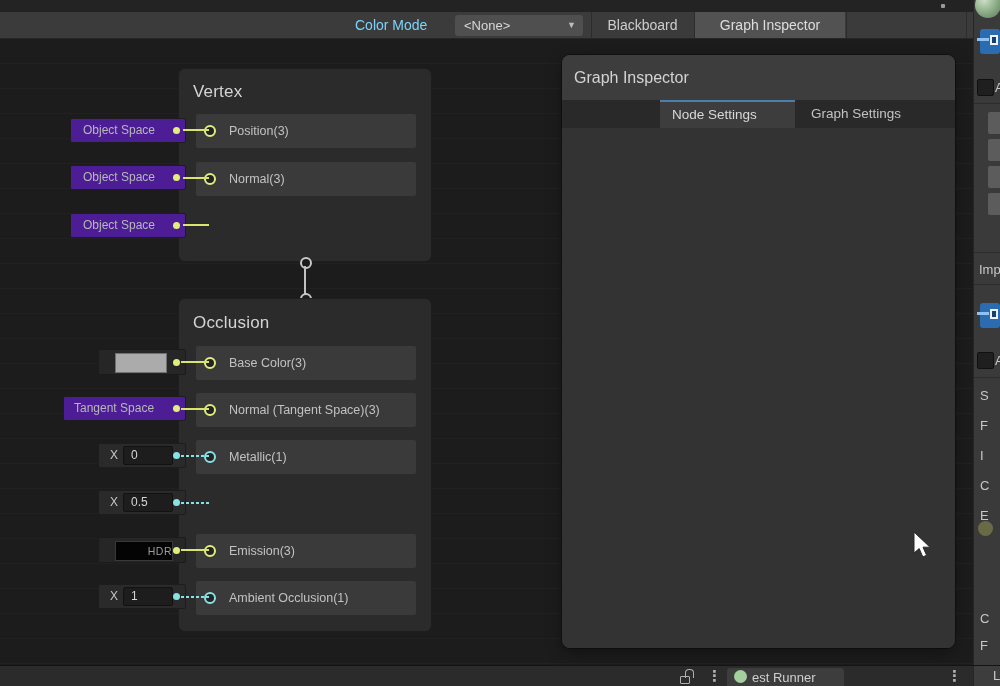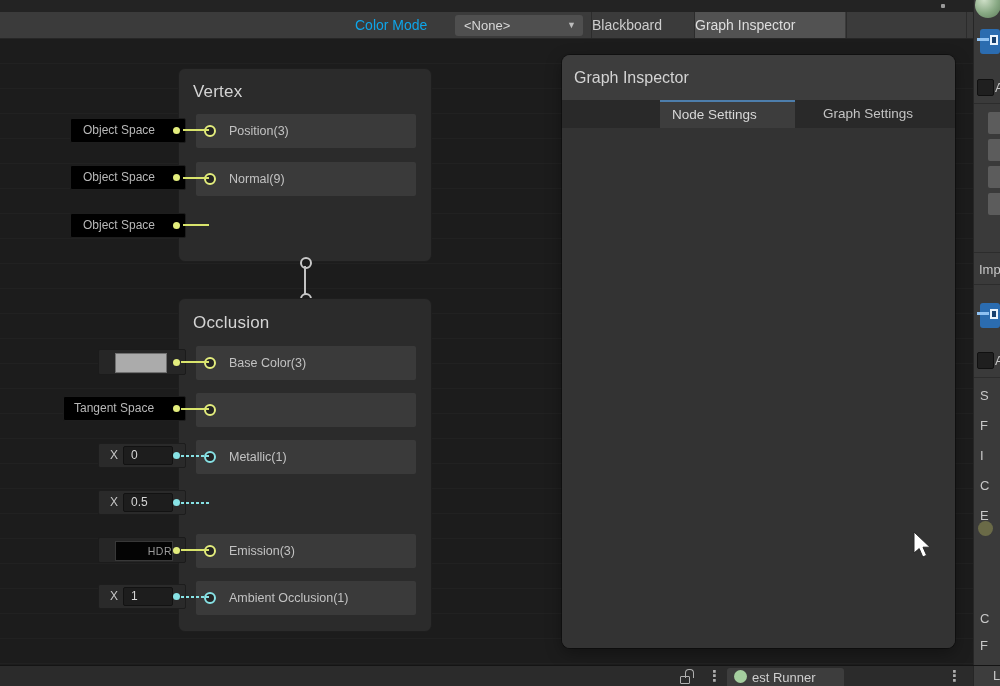--- a/index.html
+++ b/index.html
@@ -4,26 +4,26 @@
 <style>
   html,body{margin:0;padding:0;background:#111;}
   #app{position:relative;width:1000px;height:686px;overflow:hidden;background:#1c1c1c;
        font-family:"Liberation Sans","DejaVu Sans",sans-serif;}
   .abs{position:absolute;}
 
   
   #top-strip{left:0;top:0;width:973px;height:12px;background:#232323;}
   #top-dot{left:941px;top:4px;width:4px;height:4px;background:#9a9a9a;border-radius:1px;}
   #toolbar{left:0;top:12px;width:973px;height:27px;background:#3b3b3b;border-bottom:1px solid #262626;box-sizing:border-box;}
-  .tb-text{position:absolute;color:#0ea5e9;font-size:14px;line-height:26px;white-space:nowrap;}
+  .tb-text{position:absolute;color:#7dd3fc;font-size:14px;line-height:26px;white-space:nowrap;}
   #color-mode-dd{position:absolute;left:455px;top:3px;width:128px;height:21px;background:#4f4f4f;border-radius:3px;
       color:#d8d8d8;font-size:13px;line-height:21px;padding-left:9px;box-sizing:border-box;}
   #color-mode-dd .chev{position:absolute;right:7px;top:0;color:#bdbdbd;font-size:9px;line-height:21px;}
   .tb-sep{position:absolute;top:0;width:1px;height:26px;background:#2c2c2c;}
-  .tb-btn{position:absolute;top:0;height:26px;color:#cdcdcd;font-size:14px;line-height:26px;text-align:left;}
+  .tb-btn{position:absolute;top:0;height:26px;color:#cdcdcd;font-size:14px;line-height:26px;text-align:center;}
   .tb-btn.active{background:#525252;color:#dedede;}
 
   
   #graph{left:0;top:39px;width:973px;height:626px;
       background:repeating-linear-gradient(to bottom,#1c1c1c 0px,#1c1c1c 24px,#212121 24px,#212121 25px);}
 
   
   .node{position:absolute;background:#2b2b2b;border:1px solid #1e1e1e;border-radius:7px;box-sizing:border-box;}
   .node-title{position:absolute;left:14px;color:#d4d4d4;font-size:17px;letter-spacing:.2px;}
   .node-row{position:absolute;left:17px;width:220px;height:34px;background:#3a3a3a;border-radius:2px;}
@@ -38,40 +38,40 @@
   .wire.v1{background:repeating-linear-gradient(to right,#87e2e5 0 3px,transparent 3px 5px);}
   .dot{position:absolute;right:5px;top:50%;margin-top:-3.5px;width:7px;height:7px;border-radius:50%;}
   .dot.v3{background:#e3ed7d;}
   .dot.v1{background:#87e2e5;}
 
   
   .link-line{position:absolute;left:304px;top:266px;width:2px;height:28px;background:#c2c2c2;}
   .link-circle{position:absolute;width:8px;height:8px;border:2px solid #c8c8c8;border-radius:50%;background:#1c1c1c;}
 
   
-  .dd-widget{position:absolute;height:25px;background:#000000;border:1px solid #1d1d1d;border-radius:2px;
+  .dd-widget{position:absolute;height:25px;background:#4c1d95;border:1px solid #1d1d1d;border-radius:2px;
       box-sizing:border-box;color:#b8b8b8;font-size:12px;line-height:23px;padding-left:12px;}
   .box-widget{position:absolute;width:88px;height:26px;background:#262626;border:1px solid #1b1b1b;border-radius:2px;box-sizing:border-box;}
   .color-swatch{position:absolute;left:16px;top:3px;width:50px;height:18px;background:#ababab;border:1px solid #707070;}
   .hdr-swatch{position:absolute;left:16px;top:3px;width:56px;height:18px;background:#040404;border:1px solid #383838;
       color:#9c9c9c;font-size:10.5px;line-height:18px;text-align:right;letter-spacing:.5px;}
   .float-widget{position:absolute;width:88px;height:25px;background:#2a2a2a;border:1px solid #1d1d1d;border-radius:2px;box-sizing:border-box;}
   .x-label{position:absolute;left:11px;top:0;color:#c6c6c6;font-size:12px;line-height:23px;}
   .num-field{position:absolute;left:24px;top:2px;width:50px;height:19px;background:#1d1d1d;border:1px solid #121212;
       border-radius:2px;box-sizing:border-box;color:#d6d6d6;font-size:12px;line-height:17px;padding-left:7px;}
 
   
   #inspector-panel{left:562px;top:55px;width:393px;height:593px;background:#333333;border-radius:8px;overflow:hidden;
       box-shadow:0 0 0 1px rgba(0,0,0,.35),0 5px 16px rgba(0,0,0,.35);}
   #insp-header{position:absolute;left:0;top:0;width:100%;height:45px;background:#3d3d3d;color:#d4d4d4;font-size:16px;
       line-height:45px;padding-left:12px;box-sizing:border-box;}
   #insp-tabbar{position:absolute;left:0;top:45px;width:100%;height:28px;background:#292929;display:flex;justify-content:flex-end;}
   .insp-tab{height:28px;box-sizing:border-box;color:#c3c3c3;font-size:13.5px;line-height:27px;padding-left:12px;width:135px;}
   .insp-tab.active{background:#3d3d3d;border-top:2px solid #4d7eac;line-height:25px;color:#d8d8d8;}
-  .insp-tab.plain{width:160px;padding-left:28px;}
+  .insp-tab.plain{width:160px;padding-left:16px;}
   #insp-body{position:absolute;left:0;top:73px;width:100%;height:520px;background:#333333;}
 
   
   #right-panel{left:973px;top:0;width:27px;height:665px;background:#3a3a3a;border-left:1px solid #262626;box-sizing:border-box;}
   #preview-sphere{position:absolute;left:1px;top:-8px;width:26px;height:26px;border-radius:50%;
       background:radial-gradient(circle at 35% 30%,#cfe0c8,#87a883 55%,#5d7a5a);}
   .sg-icon{position:absolute;left:6px;width:20px;height:25px;background:#2b6cb0;border-radius:3px;}
   .sg-icon .bar{position:absolute;left:-3px;top:9px;width:12px;height:3px;background:#8fc1f2;}
   .sg-icon .sq{position:absolute;right:2px;top:6px;width:8px;height:10px;border:2px solid #eaf3fc;background:#163f6e;box-sizing:border-box;}
   .rp-checkbox{position:absolute;left:3px;width:15px;height:15px;background:#1f1f1f;border:1px solid #101010;border-radius:2px;}
@@ -117,21 +117,21 @@
   <div id="graph" class="abs"></div>
 
   <div class="node" style="left:178px;top:68px;width:254px;height:194px">
     <div class="node-title" style="top:13px">Vertex</div>
     <div class="node-row" style="top:45px">
       <span class="port v3"></span>
       <span class="row-label">Position(3)</span>
     </div>
     <div class="node-row" style="top:93px">
       <span class="port v3"></span>
-      <span class="row-label">Normal(9)</span>
+      <span class="row-label">Normal(3)</span>
     </div>
   </div>
 
   <div class="dd-widget" style="left:70px;top:118px;width:116px">
     <span>Object Space</span>
     <span class="dot v3"></span>
   </div>
   <div class="wire v3 abs" style="left:183px;top:129px;width:26px"></div>
   <div class="dd-widget" style="left:70px;top:165px;width:116px">
     <span>Object Space</span>
@@ -149,20 +149,21 @@
   <div class="link-circle" style="left:300px;top:293px"></div>
 
   <div class="node" style="left:178px;top:298px;width:254px;height:334px">
     <div class="node-title" style="top:14px">Occlusion</div>
     <div class="node-row" style="top:47px">
       <span class="port v3"></span>
       <span class="row-label">Base Color(3)</span>
     </div>
     <div class="node-row" style="top:94px">
       <span class="port v3"></span>
+      <span class="row-label">Normal (Tangent Space)(3)</span>
     </div>
     <div class="node-row" style="top:141px">
       <span class="port v1"></span>
       <span class="row-label">Metallic(1)</span>
     </div>
     <div class="node-row" style="top:235px">
       <span class="port v3"></span>
       <span class="row-label">Emission(3)</span>
     </div>
     <div class="node-row" style="top:282px">

